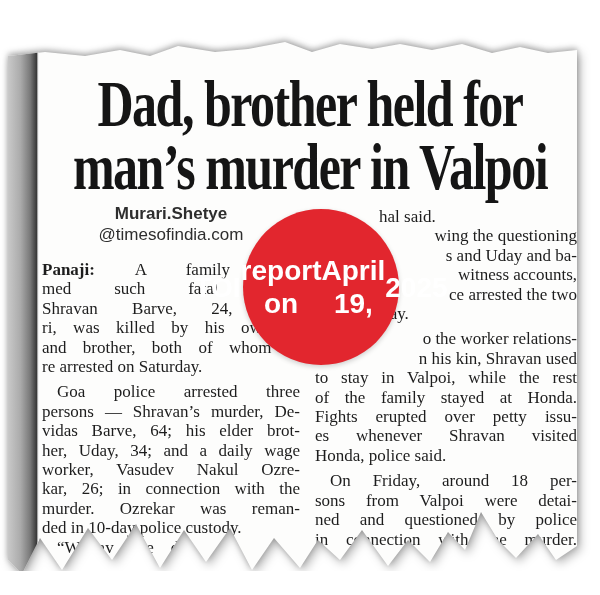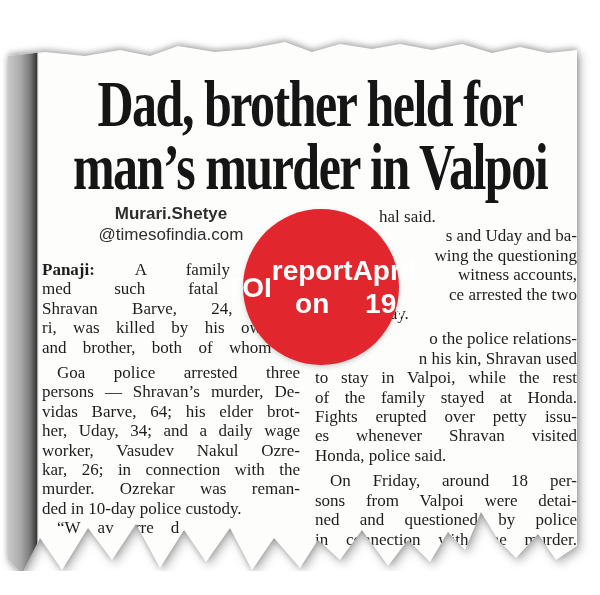--- a/index.html
+++ b/index.html
@@ -59,50 +59,52 @@
         <div class="author">Murari.Shetye</div>
         <div class="handle">@timesofindia.com</div>
       </div>
 
       <div class="col col-left">
           <div class="ln a-j"><b>Panaji: </b>A family feud</div>
           <div class="ln a-j">med such fatal wrath</div>
           <div class="ln a-j">Shravan Barve, 24, from</div>
           <div class="ln a-j">ri, was killed by his own fa</div>
           <div class="ln a-j">and brother, both of whom w</div>
+          <div class="ln a-l">re arrested on Saturday.</div>
           <div class="ln a-j ind pbrk">Goa police arrested three</div>
           <div class="ln a-j">persons — Shravan’s murder, De-</div>
           <div class="ln a-j">vidas Barve, 64; his elder brot-</div>
           <div class="ln a-j">her, Uday, 34; and a daily wage</div>
           <div class="ln a-j">worker, Vasudev Nakul Ozre-</div>
           <div class="ln a-j">kar, 26; in connection with the</div>
           <div class="ln a-j">murder. Ozrekar was reman-</div>
           <div class="ln a-l">ded in 10-day police custody.</div>
           <div class="ln a-l ind">“W av  rre d</div>
         </div>
       <div class="col col-right">
           <div class="ln a-l" style="padding-left: 64px; text-align: center;">hal said.</div>
+          <div class="ln a-r">wing the questioning</div>
           <div class="ln a-r">s and Uday and ba-</div>
-          <div class="ln a-r">wing the questioning</div>
           <div class="ln a-r">witness  accounts,</div>
           <div class="ln a-r">ce arrested the two</div>
           <div class="ln a-l" style="padding-left: 52px;">urday.</div>
-          <div class="ln a-r pbrk">o the police relations-</div>
+          <div class="ln a-r pbrk">o the worker relations-</div>
           <div class="ln a-r">n his kin, Shravan used</div>
           <div class="ln a-j">to stay in Valpoi, while the rest</div>
           <div class="ln a-j">of the family stayed at Honda.</div>
           <div class="ln a-j">Fights erupted over petty issu-</div>
           <div class="ln a-j">es whenever Shravan visited</div>
           <div class="ln a-l">Honda, police said.</div>
           <div class="ln a-j ind pbrk">On Friday, around 18 per-</div>
           <div class="ln a-j">sons from Valpoi were detai-</div>
           <div class="ln a-j">ned and questioned by police</div>
           <div class="ln a-j">in connection with the murder.</div>
         </div>
     </div>
   </div>
 
   <div class="badge" style="background: rgb(226, 38, 46); color: rgb(255, 255, 255);">
     <div>TOI</div>
     <div>report on</div>
     <div>April 19,</div>
+    <div>2025</div>
   </div>
 </div>
 
 </body></html>

